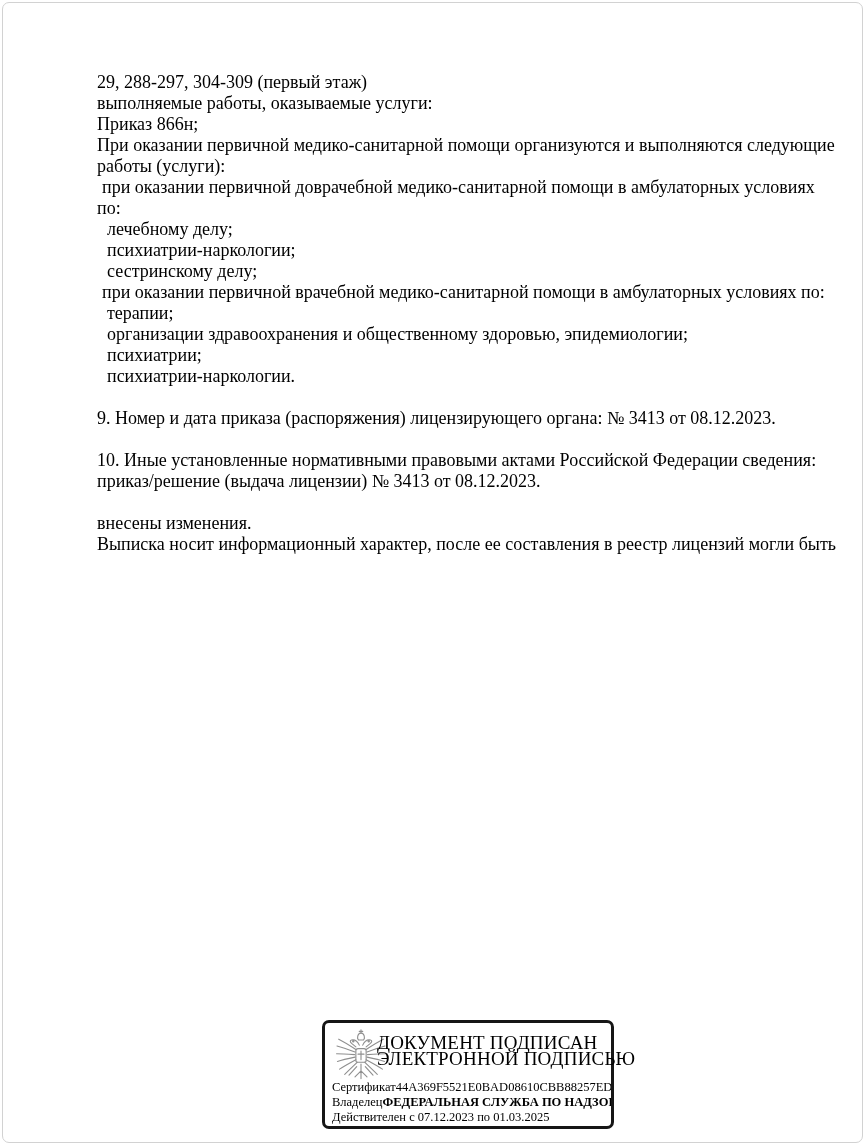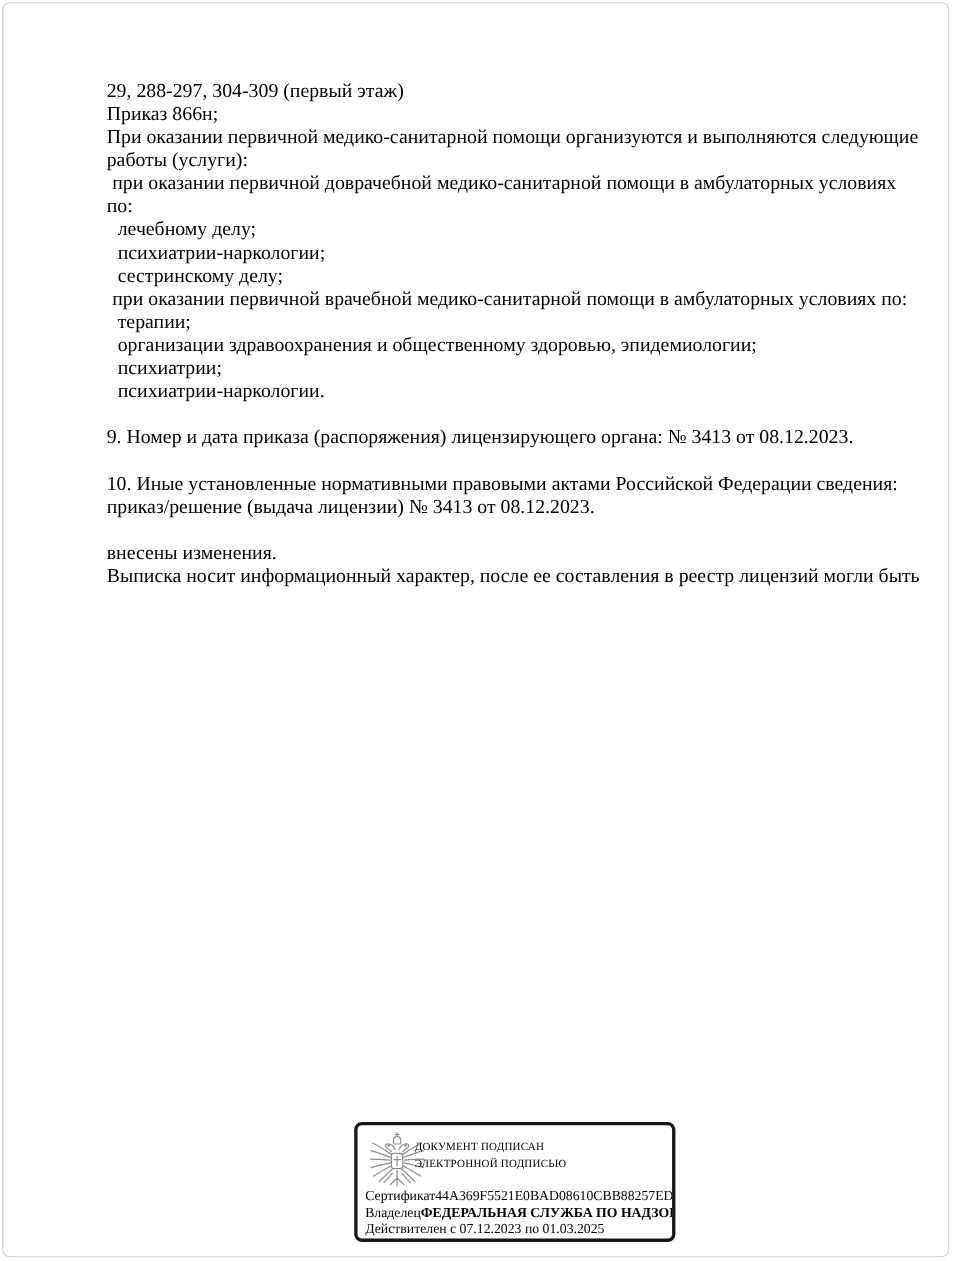--- a/index.html
+++ b/index.html
@@ -24,39 +24,40 @@
   
   .stamp {
     position: absolute; left: 319px; top: 1017px; width: 292px; height: 109px;
     box-sizing: border-box; background: #ffffff;
     border: 3px solid #161616; border-radius: 7px;
   }
   .eagle { position: absolute; left: 10px; top: 5px; width: 52px; height: 60px; }
   .eagle svg { width: 100%; height: 100%; display: block; }
   .stamp-title {
     position: absolute; left: 52px; right: 14px; top: 12px;
-    text-align: left; font-size: 10px; line-height: 15.5px;
+    text-align: center; font-size: 19px; line-height: 15.5px;
     letter-spacing: 0.2px; white-space: nowrap;
   }
   .stamp-info {
     position: absolute; left: 7px; right: 0; top: 57px;
     font-size: 12.5px; line-height: 15px;
     white-space: nowrap; overflow: hidden;
   }
   .stamp-info .info-line { height: 15px; white-space: nowrap; overflow: hidden; }
   .stamp-info .lbl { }
   .stamp-info b { font-weight: bold; }
 </style>
 </head>
 <body>
 
 <div class="page">
 
   <div class="doc" id="doc-lines">
       <div class="line ind0">29, 288-297, 304-309 (первый этаж)</div>
+      <div class="line ind0">выполняемые работы, оказываемые услуги:</div>
       <div class="line ind0">Приказ 866н;</div>
       <div class="line ind0">При оказании первичной медико-санитарной помощи организуются и выполняются следующие</div>
       <div class="line ind0">работы (услуги):</div>
       <div class="line ind1">при оказании первичной доврачебной медико-санитарной помощи в амбулаторных условиях</div>
       <div class="line ind0">по:</div>
       <div class="line ind2">лечебному делу;</div>
       <div class="line ind2">психиатрии-наркологии;</div>
       <div class="line ind2">сестринскому делу;</div>
       <div class="line ind1">при оказании первичной врачебной медико-санитарной помощи в амбулаторных условиях по:</div>
       <div class="line ind2">терапии;</div>

